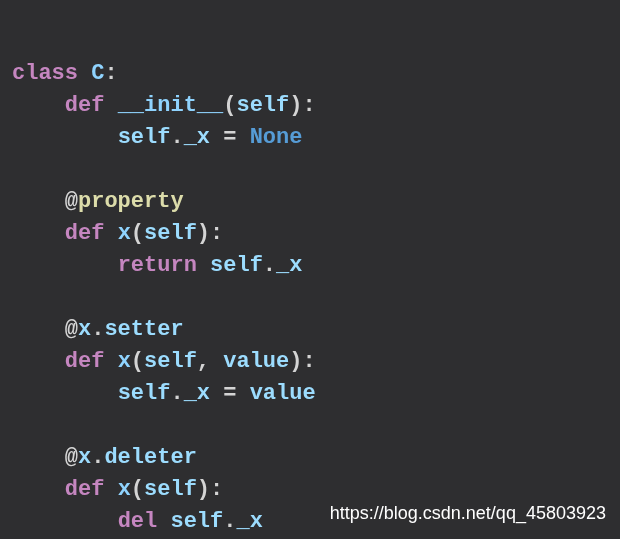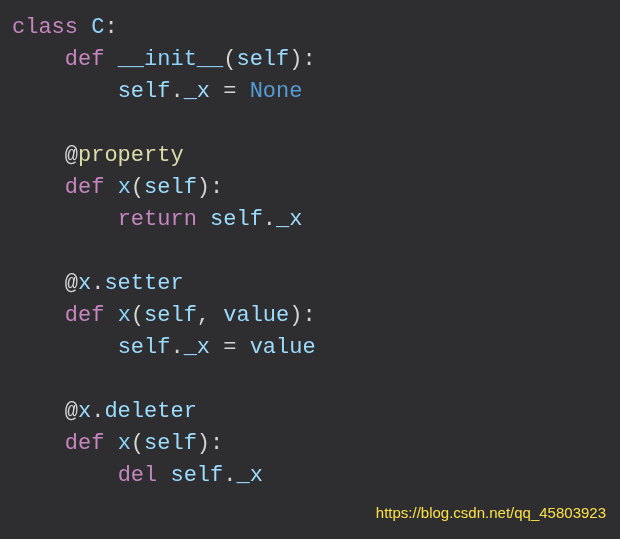--- a/index.html
+++ b/index.html
@@ -7,37 +7,38 @@
     padding: 0;
     width: 620px;
     height: 539px;
     background: #2e2e30;
     font-family: "Consolas", "Menlo", "Monaco", "Courier New", monospace;
     font-size: 22px;
     line-height: 32px;
     overflow: hidden;
   }
   .code {
-    padding: 12px 0 0 12px;
+    padding: 28px 0 0 12px;
     white-space: pre;
-    font-weight: 400;
+    font-weight: 700;
+    margin-top: 30px;
   }
   .kw   { color: #c586c0; }    
   .name { color: #8fd3fe; }    
   .fn   { color: #dcdcaa; }    
   .param{ color: #9cdcfe; }    
   .punc { color: #d4d4d4; }    
   .none { color: #569cd6; }    
   .watermark {
     position: absolute;
     bottom: 10px;
     right: 14px;
     font-family: Arial, sans-serif;
-    font-size: 15px;
-    color: #fde047;
+    font-size: 18px;
+    color: #ffffff;
   }
 </style>
 </head>
 <body>
 
 <div class="code"><span class="kw">class</span> <span class="name">C</span><span class="punc">:</span>
     <span class="kw">def</span> <span class="name">__init__</span><span class="punc">(</span><span class="param">self</span><span class="punc">)</span><span class="punc">:</span>
         <span class="param">self</span><span class="punc">.</span><span class="param">_x</span><span class="punc"> = </span><span class="none">None</span>
 
     <span class="punc">@</span><span class="fn">property</span>

